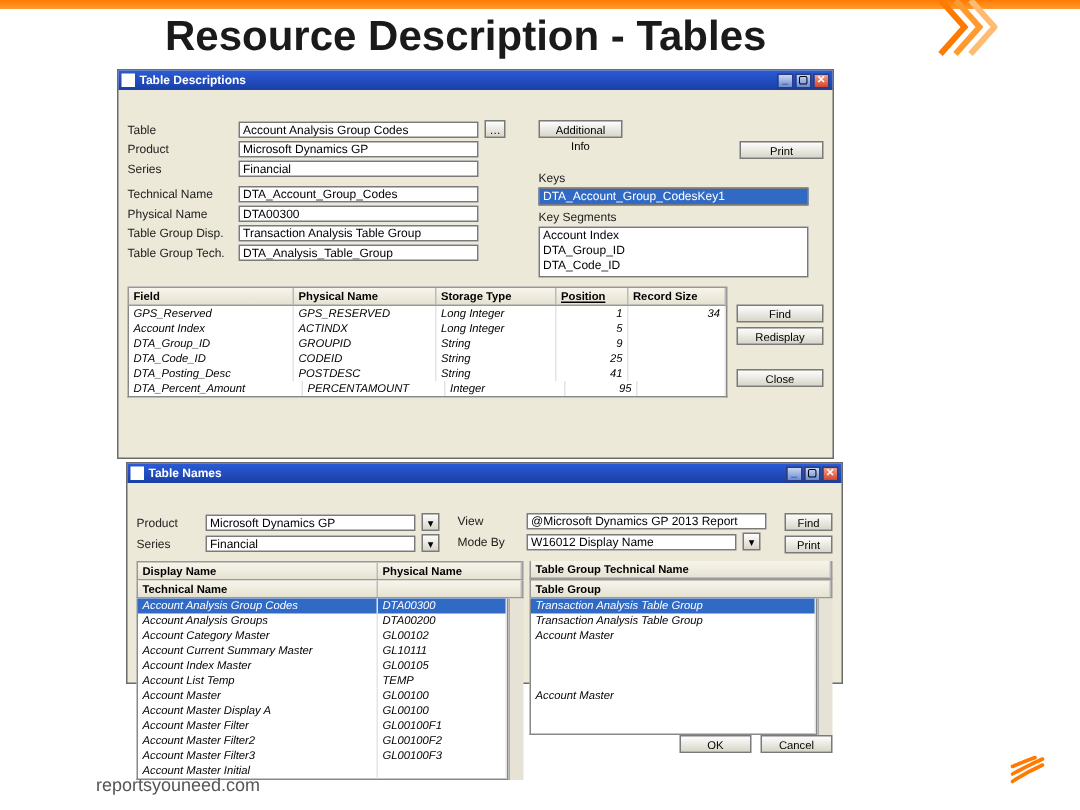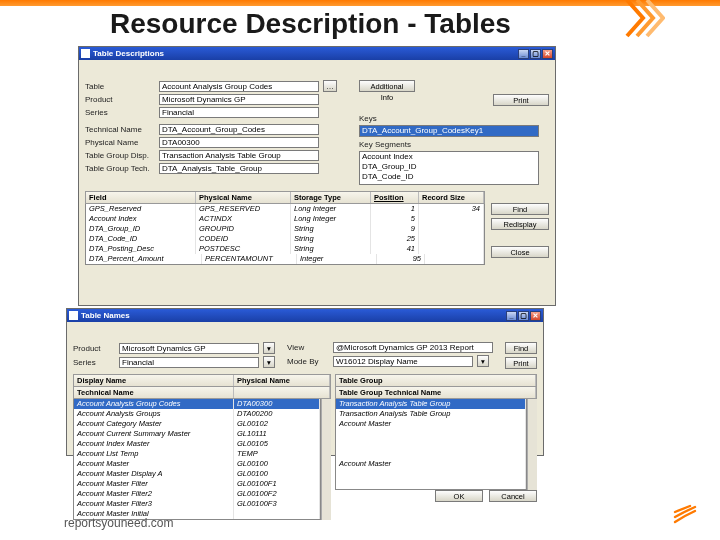--- a/index.html
+++ b/index.html
@@ -241,21 +241,21 @@
       <div class="btncol" style="width:58px; padding-top:12px;">
         <div class="sbtn">Find</div>
         <div class="sbtn">Redisplay</div>
         <div style="height:10px;"></div>
         <div class="sbtn">Close</div>
       </div>
     </div>
   </div>
 </div>
 
-<div class="win" style="left:66px; top:308px; width:478px; height:148px;">
+<div class="win" style="left:84px; top:308px; width:478px; height:148px;">
   <div class="titlebar">
     <span class="ticon"></span>
     <span>Table Names</span>
     <span class="spacer"></span>
     <span class="winbtn">_</span>
     <span class="winbtn">▢</span>
     <span class="winbtn close">✕</span>
   </div>
   <div class="wbody" style="position:relative; height:184px;">
     <div style="display:flex; gap:12px;">
@@ -350,25 +350,25 @@
               <div class="grow">
                 <div style="width:160px">Account Master Initial</div>
                 <div style="flex:1"></div>
               </div>
             </div>
           <div class="scrolltrack"></div>
         </div>
       </div>
 
       <div style="flex:1;">
+        <div class="colhdr" style="border-top:none;">
+          <div style="flex:1;">Table Group Technical Name</div>
+        </div>
         <div class="colhdr">
           <div style="flex:1;">Table Group</div>
-        </div>
-        <div class="colhdr" style="border-top:none;">
-          <div style="flex:1;">Table Group Technical Name</div>
         </div>
         <div style="display:flex;">
           <div class="grid" id="grid2r" style="flex:1;">
               <div class="grow sel">
                 <div style="flex:1">Transaction Analysis Table Group</div>
               </div>
               <div class="grow">
                 <div style="flex:1">Transaction Analysis Table Group</div>
               </div>
               <div class="grow">

